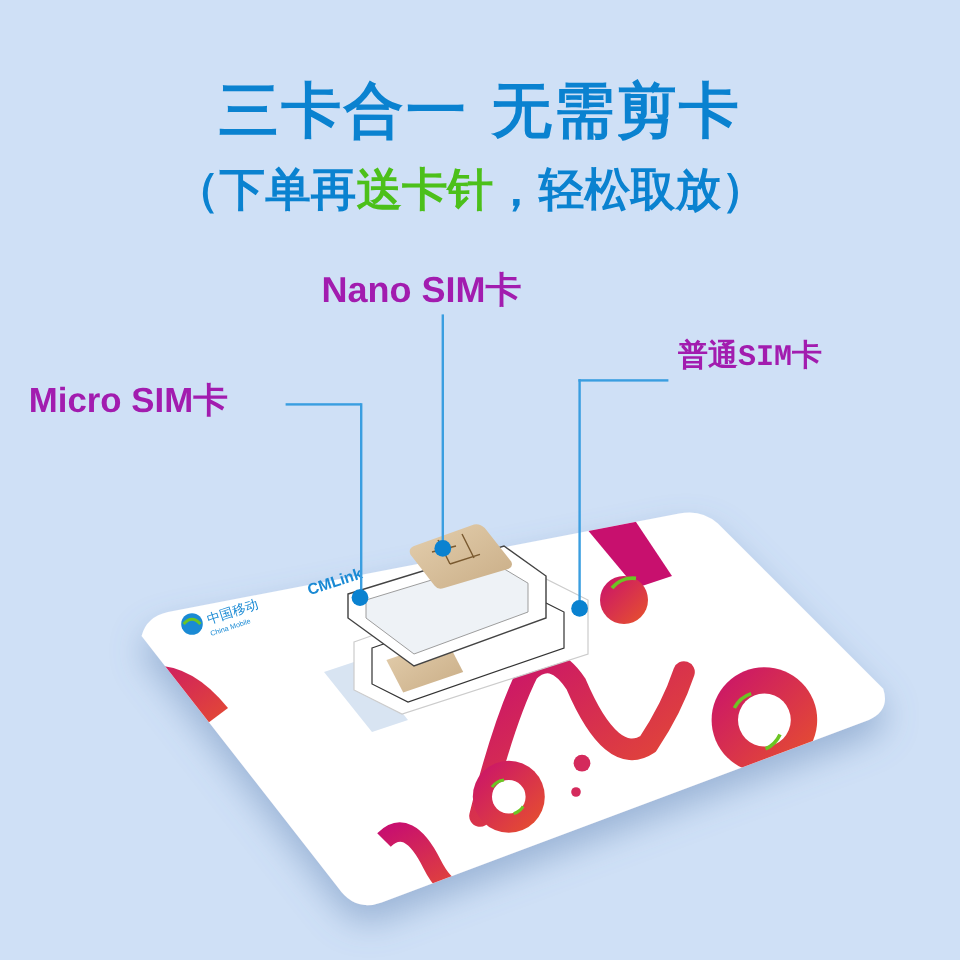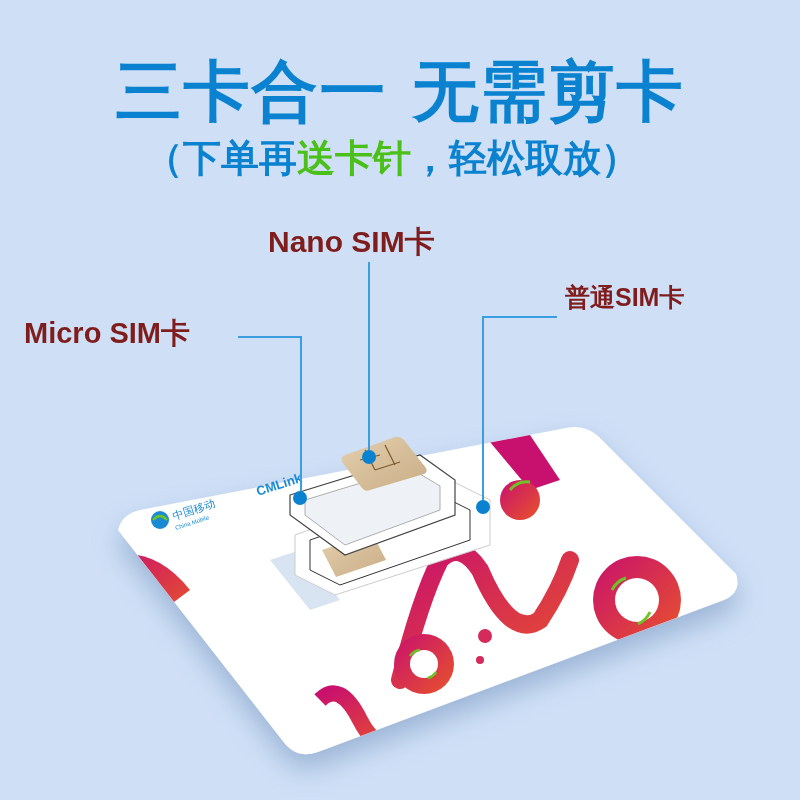--- a/index.html
+++ b/index.html
@@ -1,23 +1,23 @@
 <!DOCTYPE html>
 <html><head>
 <meta charset="utf-8">
 <style>
   html,body{margin:0;padding:0;}
   body{width:800px;height:800px;overflow:hidden;background:#cfe0f6;position:relative;font-family:"DejaVu Sans","Liberation Sans",sans-serif;}
-  .title{position:absolute;left:0;width:800px;text-align:center;top:52px;font-size:66px;font-weight:bold;color:#0a82d0;letter-spacing:2px;line-height:80px;}
+  .title{position:absolute;left:0;width:800px;text-align:center;top:52px;font-size:50px;font-weight:bold;color:#0a82d0;letter-spacing:2px;line-height:80px;}
   .subtitle{position:absolute;left:0;width:784px;text-align:center;top:134px;font-size:38px;font-weight:bold;color:#0a82d0;line-height:48px;}
   .subtitle .green{color:#4cc01a;}
-  .label{position:absolute;color:#7f1d1d;font-weight:bold;font-family:"Liberation Sans",sans-serif;text-align:right;}
+  .label{position:absolute;color:#a21caf;font-weight:bold;font-family:"Liberation Sans",sans-serif;text-align:right;}
   .lbl-nano{left:268px;top:222px;font-size:30px;}
   .lbl-micro{left:24px;top:314px;font-size:29px;}
-  .lbl-normal{left:565px;top:282px;font-size:25px;line-height:31px;}
+  .lbl-normal{left:565px;top:282px;font-size:25px;line-height:31px;font-family:Liberation Mono, monospace;}
   .line{position:absolute;background:#3a9ee0;}
   .dot{position:absolute;width:14px;height:14px;border-radius:50%;background:#0a82d0;}
   svg.art{position:absolute;left:0;top:0;}
 </style>
 </head>
 <body>
 
 <div class="title">三卡合一 无需剪卡</div>
 <div class="subtitle"><span>（下单再</span><span class="green">送卡针</span><span>，轻松取放）</span></div>
 

